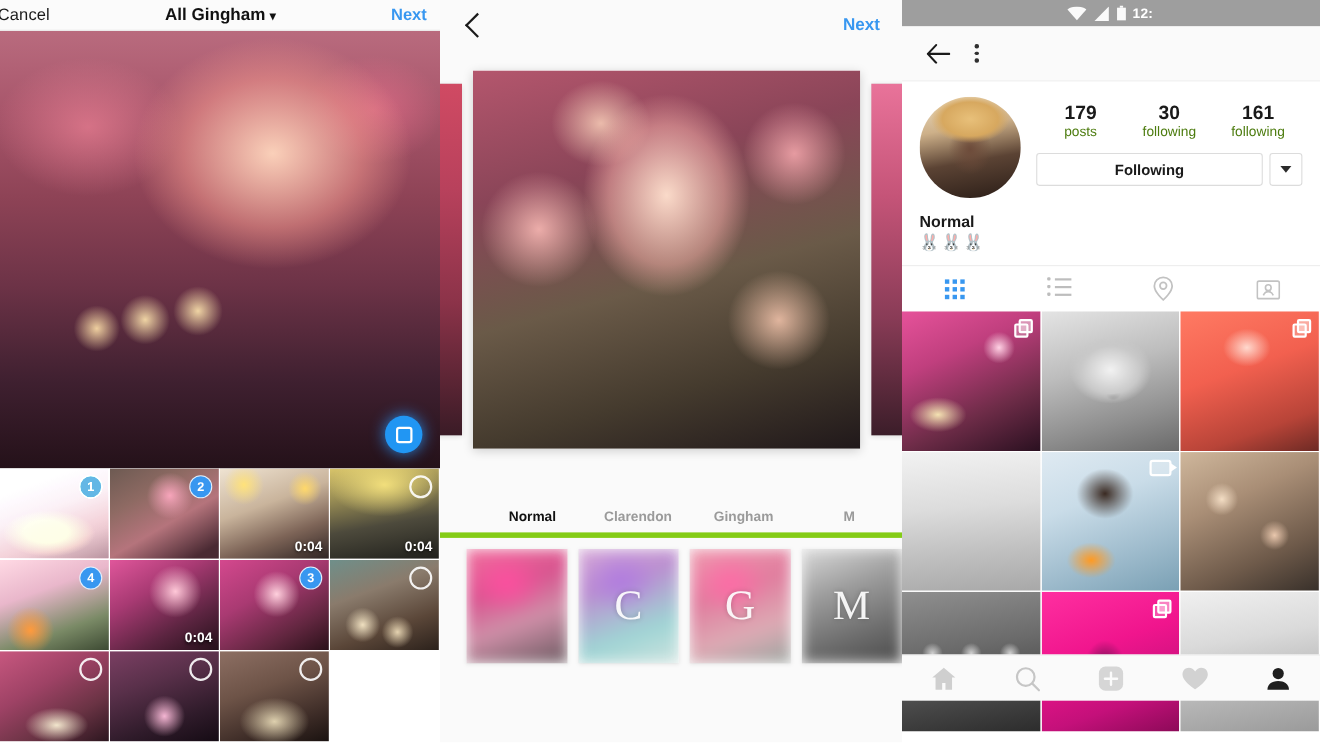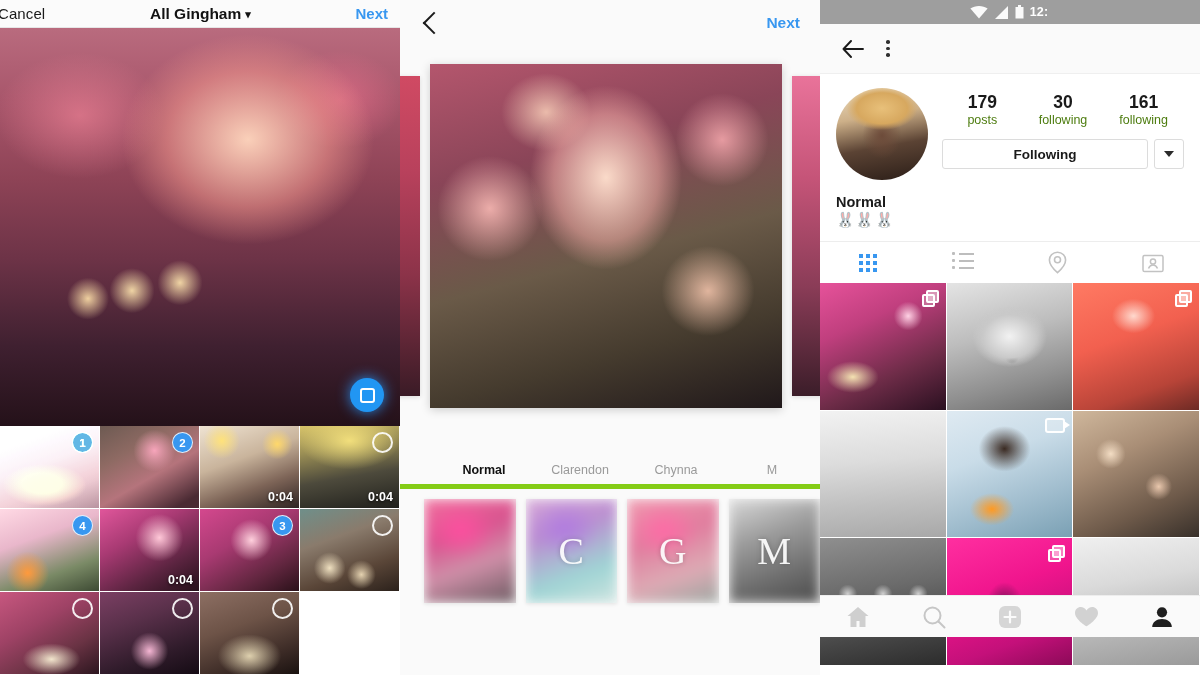--- a/index.html
+++ b/index.html
@@ -69,21 +69,21 @@
              transform: rotate(45deg); margin-left: 6px; }
   .pb-next { font-size:15.5px; color:#3897f0; font-weight:600; }
   .pb-stage { position:relative; height: 380px; background:#fafafa; display:flex; align-items:center; }
   .carousel { display:flex; align-items:center; gap:10px; margin-left:-18px; }
   .car-side { width: 38px; height: 320px; position:relative; overflow:hidden; box-shadow: 0 1px 5px rgba(0,0,0,.13); background:#ddd; }
   .car-main { width: 352px; height: 344px; position:relative; overflow:hidden; box-shadow: 0 2px 9px rgba(0,0,0,.18); }
   .car-side .ph, .car-main .ph { position:absolute; inset:0; }
 
   .pb-filters { position:absolute; left:0; bottom:72px; width:420px; }
   .filter-labels { display:flex; padding-left: 36px; border-bottom: 5px solid #84cc16; padding-bottom: 7px; }
-  .flabel { width: 114px; text-align:center; font-size: 12.5px; color:#9a9a9a; }
+  .flabel { width: 114px; text-align:center; font-size: 12.5px; color:#9a9a9a;font-weight:bold; }
   .flabel.active { color:#111; font-weight:700; }
   .filter-thumbs { display:flex; padding-left: 24px; padding-top: 10px; gap: 10px; }
   .fthumb { width: 104px; height: 104px; position:relative; overflow:hidden; box-shadow: 0 1px 4px rgba(0,0,0,.10); }
   .fthumb .ph { position:absolute; inset:0; }
   .fthumb .glyph {
     position:absolute; inset:0; display:flex; align-items:center; justify-content:center;
     font-size: 38px; color: rgba(255,255,255,.92); font-family:"Liberation Serif", serif;
     text-shadow: 0 0 5px rgba(0,0,0,.22);
   }
 
@@ -288,21 +288,21 @@
           <div class="ph" style="background:
             linear-gradient(180deg,#e9739a 0%,#c55478 32%,#8a3c57 66%,#3b1d29 100%);"></div>
         </div>
       </div>
     </div>
 
     <div class="pb-filters">
       <div class="filter-labels">
         <div class="flabel active">Normal</div>
         <div class="flabel">Clarendon</div>
-        <div class="flabel">Chynna</div>
+        <div class="flabel">Gingham</div>
         <div class="flabel">M</div>
       </div>
       <div class="filter-thumbs">
         <div class="fthumb">
           <div class="ph" style="background:
             radial-gradient(ellipse 50px 40px at 40% 30%, #ff4fa0 0%, rgba(0,0,0,0) 72%),
             linear-gradient(160deg,#f2719f 0%,#d8548f 35%,#cf8fa8 62%,#6a5a60 100%); filter: blur(6px);"></div>
         </div>
         <div class="fthumb">
           <div class="ph" style="background:

